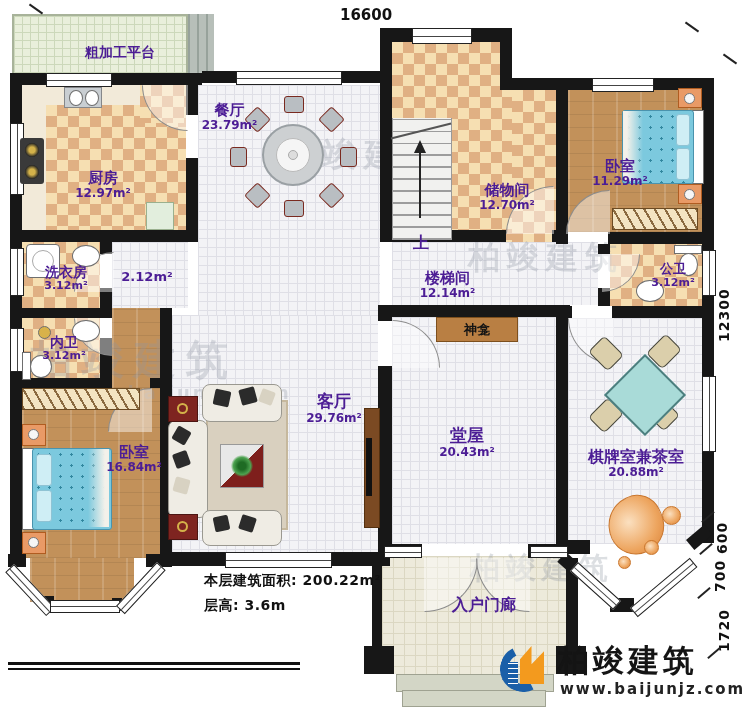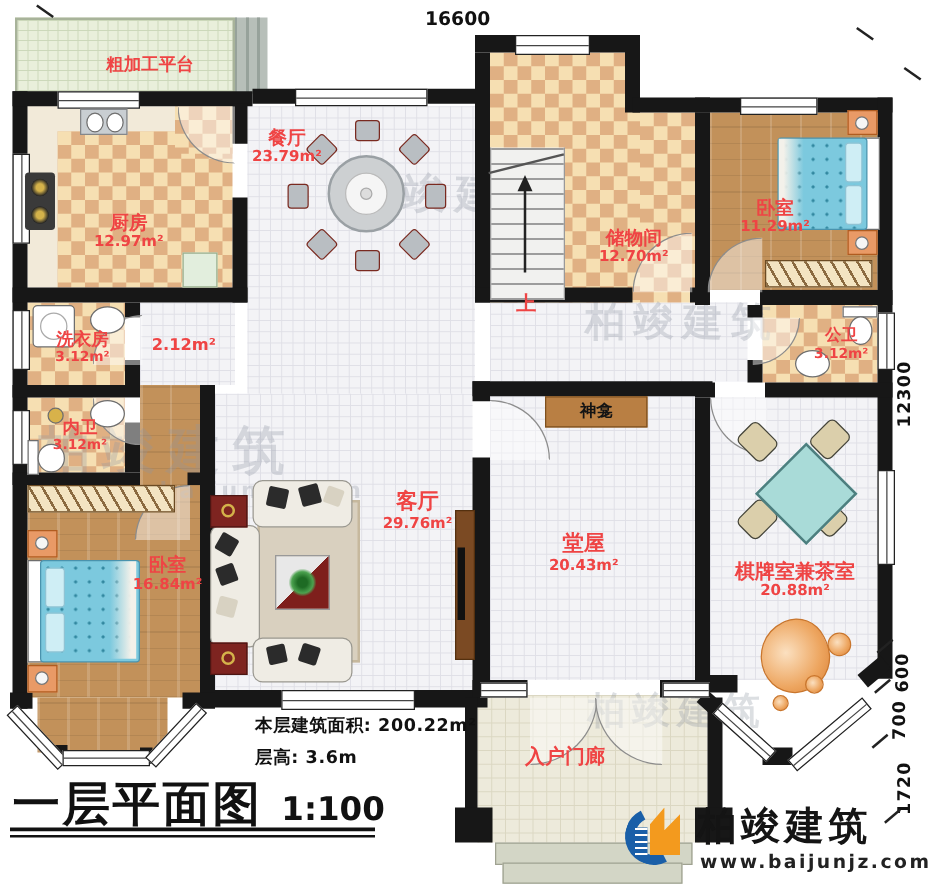--- a/index.html
+++ b/index.html
@@ -13,21 +13,21 @@
 .pf{background:#e9efdb;background-image:linear-gradient(#ccd8ba 1px,transparent 1px),linear-gradient(90deg,#ccd8ba 1px,transparent 1px);background-size:8px 8px;border:2px solid #a8b39a;}
 .ct{background:#f2ead9;}
 .wh{position:absolute;background:#fff;border:1px solid #222;background-image:linear-gradient(#444,#444);background-repeat:no-repeat;background-size:100% 1px;background-position:0 50%;}
 .wv{position:absolute;background:#fff;border:1px solid #222;background-image:linear-gradient(#444,#444);background-repeat:no-repeat;background-size:1px 100%;background-position:50% 0;}
 .arc{position:absolute;border:1.3px solid transparent;background:rgba(255,255,255,.45);}
 .a-tr{border-radius:0 100% 0 0;border-top-color:#8c8c8c;border-right-color:#8c8c8c;}
 .a-tl{border-radius:100% 0 0 0;border-top-color:#8c8c8c;border-left-color:#8c8c8c;}
 .a-br{border-radius:0 0 100% 0;border-bottom-color:#8c8c8c;border-right-color:#8c8c8c;}
 .a-bl{border-radius:0 0 0 100%;border-bottom-color:#8c8c8c;border-left-color:#8c8c8c;}
 .hb{background:#f3e4c2;background-image:repeating-linear-gradient(60deg,#8a6a40 0 2px,transparent 2px 9px);border:1px solid #6b4a22;}
-.lbl{position:absolute;text-align:center;color:#ef4444;font-weight:700;line-height:1.15;}
+.lbl{position:absolute;text-align:center;color:#4c1d95;font-weight:700;line-height:1.15;}
 .nm{font-size:15px;}.ar{font-size:12px;}
 .lbl.lg .nm{font-size:17px;}.lbl.lg .ar{font-size:12px;}
 .lbl.sm .nm{font-size:13px;}.lbl.sm .ar{font-size:11px;}
 .chair{position:absolute;background:#b9bec2;border:1.5px solid #7a2a20;border-radius:3px;}
 .chair2{position:absolute;background:#dbcfab;border:1.5px solid #45453a;border-radius:5px;}
 .dim{position:absolute;font-weight:700;color:#111;font-size:15px;}
 .dimv{position:absolute;font-weight:700;color:#111;font-size:14px;writing-mode:vertical-rl;transform:rotate(180deg);letter-spacing:1px;}
 .tick{position:absolute;height:2px;background:#222;}
 .wm{position:absolute;color:#8f96a3;opacity:.3;font-weight:700;pointer-events:none;white-space:nowrap;}
 .stairs{position:absolute;background:#f1f1ef;background-image:repeating-linear-gradient(0deg,#9c9c9c 0 1.5px,transparent 1.5px 12px);border-left:1px solid #999;border-right:1px solid #999;}
@@ -274,20 +274,24 @@
       <div class="ar">23.79m²</div>
     </div>
   <div class="lbl" style="left:458px;top:182px;width:98px;">
       <div class="nm">储物间</div>
       <div class="ar">12.70m²</div>
     </div>
   <div class="lbl" style="left:578px;top:158px;width:84px;">
       <div class="nm">卧室</div>
       <div class="ar">11.29m²</div>
     </div>
+  <div class="lbl" style="left:400px;top:270px;width:95px;">
+      <div class="nm">楼梯间</div>
+      <div class="ar">12.14m²</div>
+    </div>
   <div class="lbl sm" style="left:638px;top:262px;width:70px;">
       <div class="nm">公卫</div>
       <div class="ar">3.12m²</div>
     </div>
   <div class="lbl sm" style="left:24px;top:264px;width:84px;">
       <div class="nm" style="font-size:14px;">洗衣房</div>
       <div class="ar">3.12m²</div>
     </div>
   <div class="lbl sm" style="left:116px;top:270px;width:62px;">
       <div class="ar" style="font-size:13px;">2.12m²</div>
@@ -305,41 +309,37 @@
       <div class="ar">29.76m²</div>
     </div>
   <div class="lbl lg" style="left:424px;top:426px;width:86px;">
       <div class="nm">堂屋</div>
       <div class="ar">20.43m²</div>
     </div>
   <div class="lbl" style="left:574px;top:448px;width:124px;">
       <div class="nm" style="font-size:16px;">棋牌室兼茶室</div>
       <div class="ar">20.88m²</div>
     </div>
-  <div class="lbl" style="left:396px;top:596px;width:112px;">
+  <div class="lbl" style="left:428px;top:596px;width:112px;">
       <div class="nm" style="font-size:16px;">入户门廊</div>
     </div>
 
   <div class="dim" style="left:340px;top:6px;">16600</div>
   <div class="dimv" style="left:716px;top:252px;height:90px;">12300</div>
   <div class="dimv" style="left:714px;top:518px;height:36px;">600</div>
   <div class="dimv" style="left:712px;top:554px;height:38px;">700</div>
   <div class="dimv" style="left:716px;top:602px;height:50px;">1720</div>
   <div class="tick" style="left:700px;top:516px;width:16px;transform:rotate(-40deg);"></div>
   <div class="tick" style="left:698px;top:548px;width:16px;transform:rotate(-40deg);"></div>
   <div class="tick" style="left:696px;top:592px;width:16px;transform:rotate(-40deg);"></div>
   <div class="tick" style="left:706px;top:652px;width:16px;transform:rotate(-40deg);"></div>
   <div class="tick" style="left:684px;top:26px;width:16px;transform:rotate(35deg);"></div>
   <div class="tick" style="left:722px;top:58px;width:16px;transform:rotate(35deg);"></div>
   <div class="tick" style="left:28px;top:8px;width:16px;transform:rotate(35deg);"></div>
 
-  <div class="a" style="left:10px;top:618px;width:300px;height:60px;">
-    <span style="font-size:38px;font-weight:900;color:#111;letter-spacing:2px;">一层平面图</span>
-    <span style="font-size:26px;font-weight:700;color:#111;margin-left:10px;">1:100</span>
-  </div>
   <div class="a" style="left:8px;top:662px;width:292px;height:3px;background:#111;"></div>
   <div class="a" style="left:8px;top:668px;width:292px;height:2px;background:#111;"></div>
 
   <div class="a" style="left:204px;top:572px;width:190px;">
     <div class="stats-line">本层建筑面积: 200.22m²</div>
     <div class="stats-line">层高: 3.6m</div>
   </div>
 
   <div class="a" style="left:500px;top:640px;width:246px;height:64px;">
     <div class="a" style="left:0;top:0;width:52px;height:58px;">

